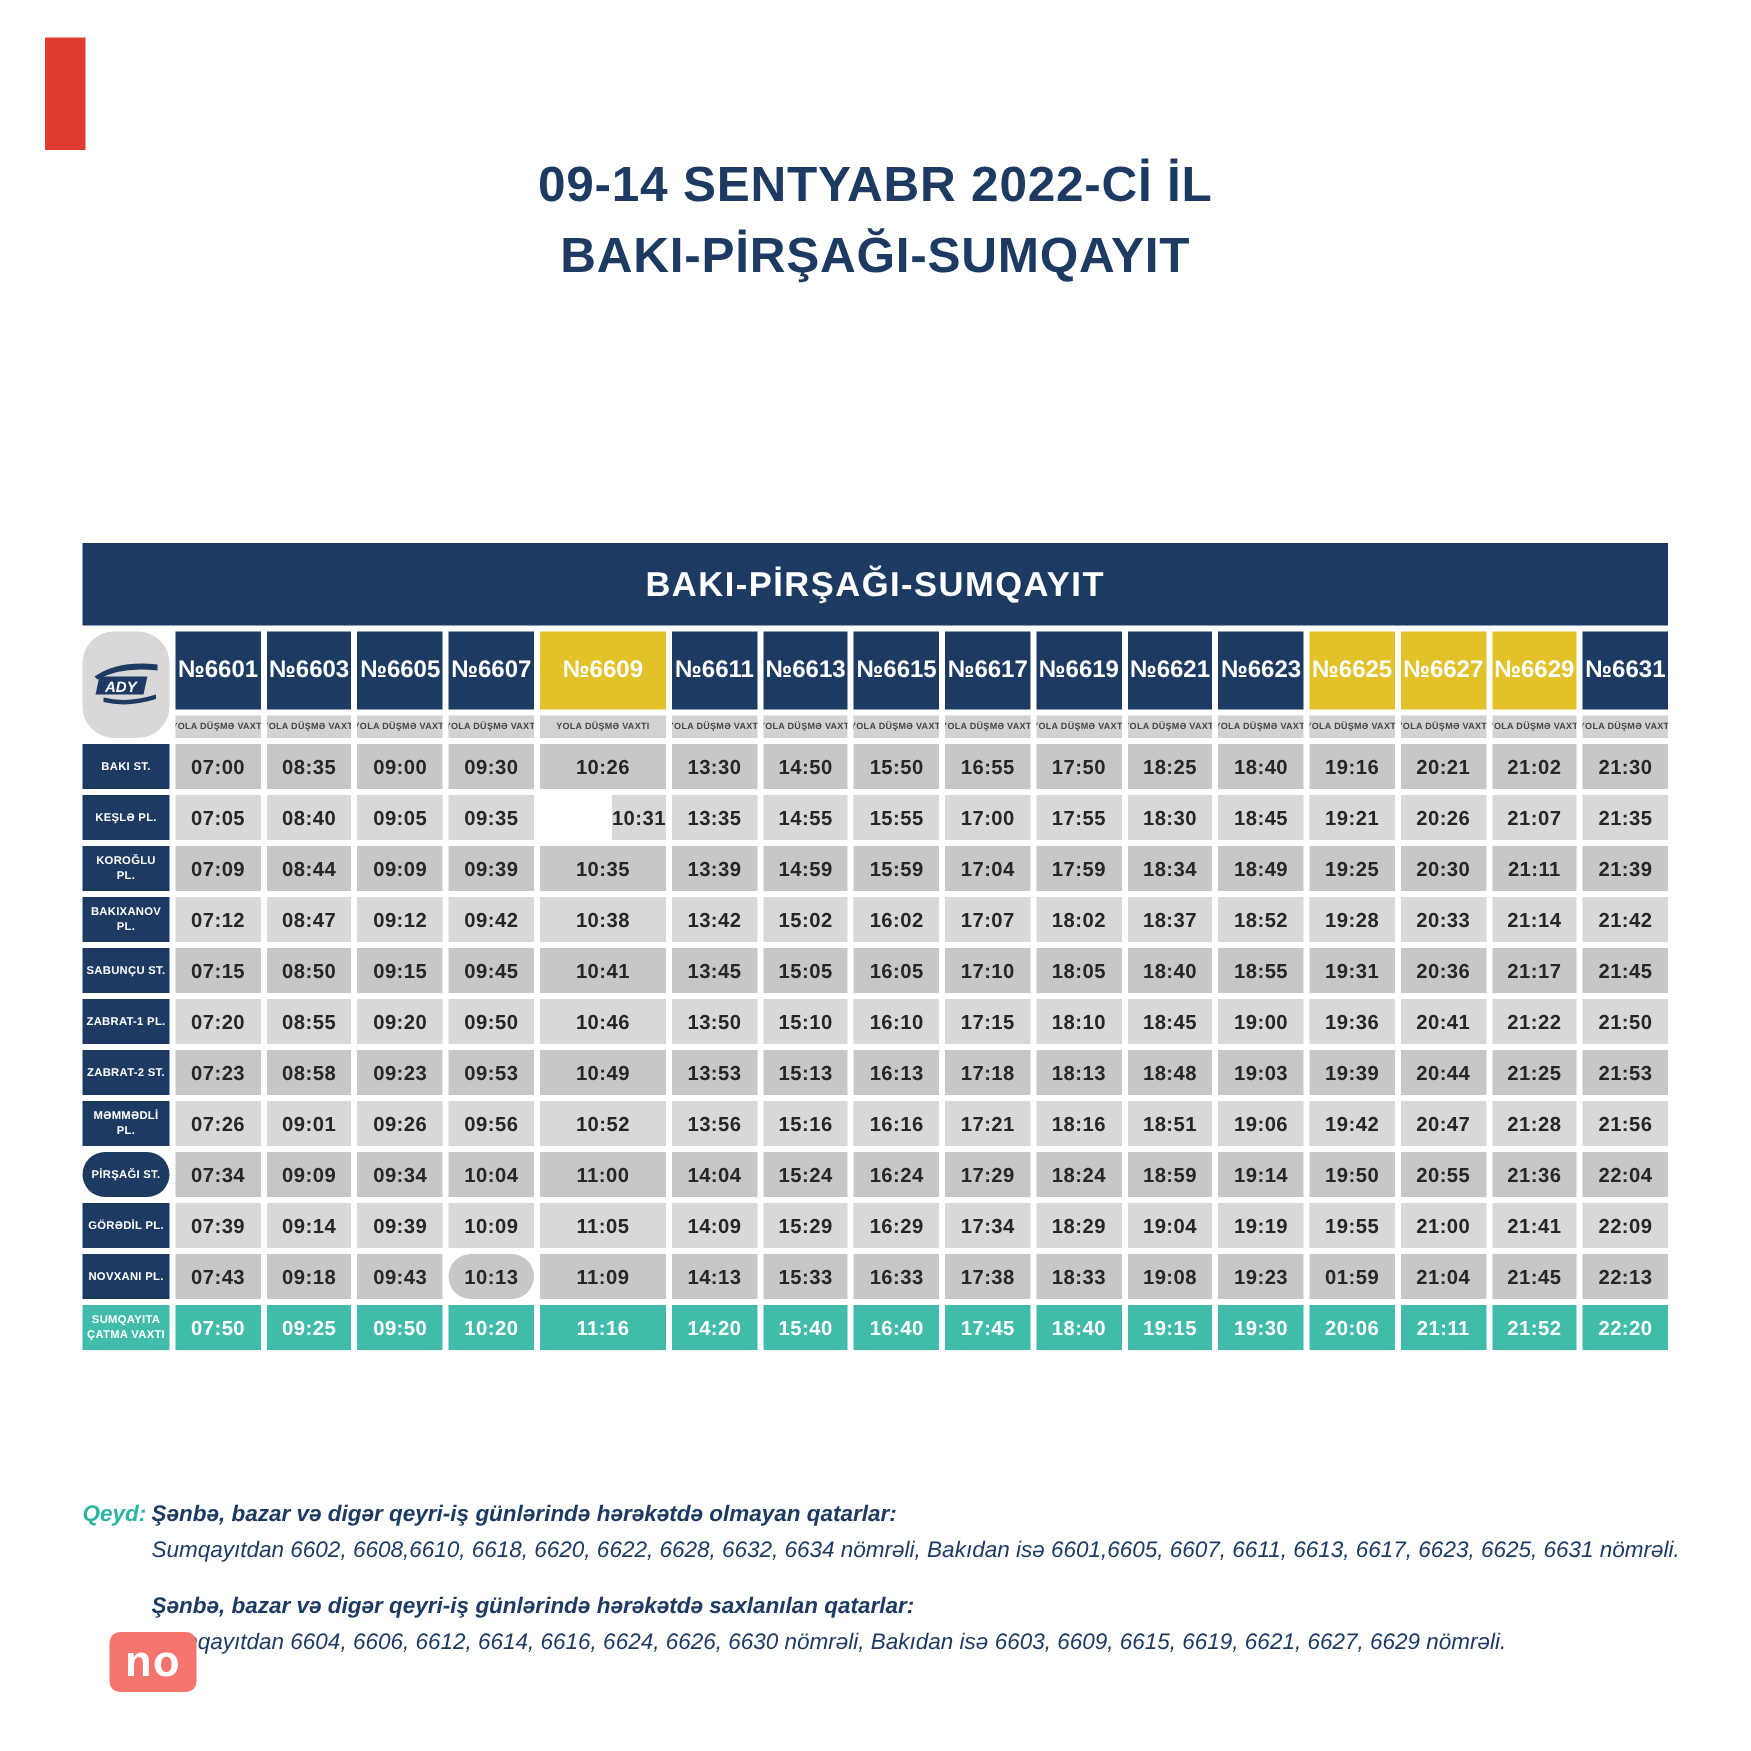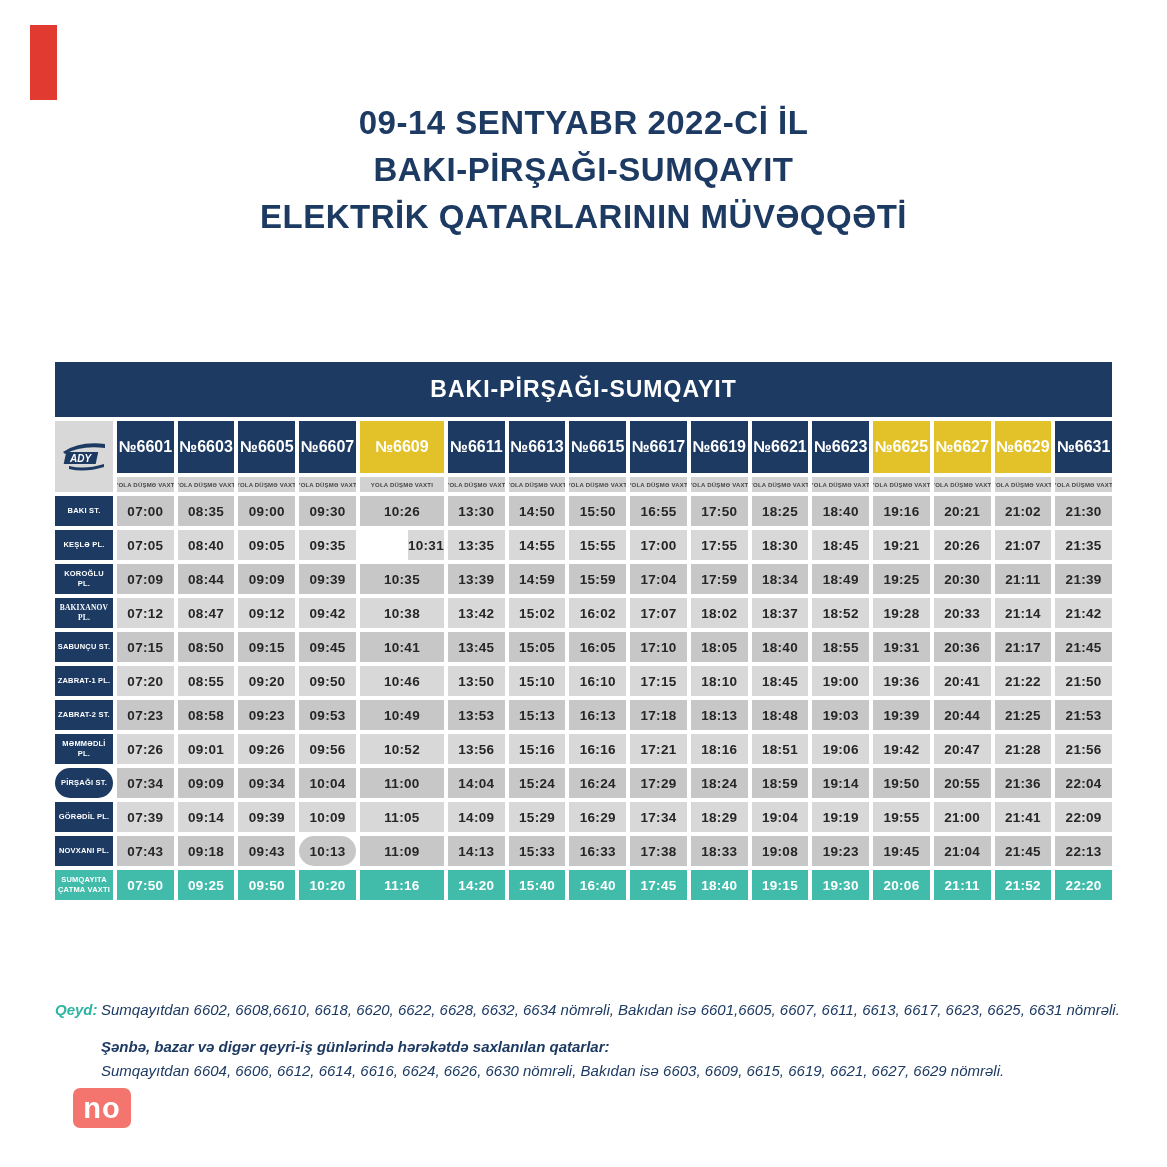--- a/index.html
+++ b/index.html
@@ -11,21 +11,21 @@
 
   
   .title{position:absolute;left:0;right:0;top:99px;text-align:center;color:#1d3a63;font-weight:bold;font-size:33px;line-height:47px;letter-spacing:0.5px;}
 
   
   .tgrid{position:absolute;left:55px;top:362px;width:1057px;display:grid;
          grid-template-columns:58px repeat(16,1fr);
          grid-template-rows:55px 52px 15px repeat(12,30px);
          gap:4px;}
   .banner{grid-area:1/1/2/18;background:#1d3a63;color:#ffffff;display:flex;align-items:center;justify-content:center;font-weight:bold;font-size:23px;letter-spacing:1px;}
-  .ady{grid-area:2/1/4/2;background:#d8d8d8;display:flex;align-items:center;justify-content:center;}
+  .ady{grid-area:2/1/4/2;background:#d8d8d8;display:flex;align-items:center;justify-content:center;border-radius:21px;}
   .train{background:#1d3a63;color:#ffffff;font-weight:bold;font-size:16px;display:flex;align-items:center;justify-content:center;}
   .train.hl{background:#e2c228;}
   .sub{background:#d2d2d2;color:#454545;font-size:6px;font-weight:bold;display:flex;align-items:center;justify-content:center;letter-spacing:0.2px;white-space:nowrap;overflow:hidden;}
   .st{background:#1d3a63;color:#ffffff;font-weight:bold;font-size:7.5px;display:flex;align-items:center;justify-content:center;text-align:center;line-height:1.3;padding:0 2px;letter-spacing:0.2px;}
   .tc{font-weight:bold;font-size:13.5px;color:#262626;display:flex;align-items:center;justify-content:center;letter-spacing:0.3px;}
   .shade-a{background:#c7c7c7;}
   .shade-b{background:#d8d8d8;}
   .arr{background:#41bcab !important;color:#ffffff !important;}
 
   
@@ -44,21 +44,20 @@
 </head>
 <body>
 
 <div class="page">
 
   <div class="redmark"></div>
 
   <div class="title">
     <div>09-14 SENTYABR 2022-Cİ İL</div>
     <div>BAKI-PİRŞAĞI-SUMQAYIT</div>
-    <div>ELEKTRİK QATARLARININ MÜVƏQQƏTİ</div>
   </div>
 
   <div class="tgrid" id="tgrid">
     <div class="banner">BAKI-PİRŞAĞI-SUMQAYIT</div>
     <div class="ady">
       <span class="icon">
         <svg width="46" height="32" viewBox="0 0 46 32">
           <path d="M2 13 Q18 2 44 5 L44 9 Q20 6 4 15 Z" fill="#1d3a63"></path>
           <g transform="skewX(-12)">
               <rect x="8" y="13" width="32" height="12" fill="#1d3a63"></rect>
@@ -145,21 +144,21 @@
       <div class="tc shade-a" style="grid-area: 6 / 8 / 7 / 9;">14:59</div>
       <div class="tc shade-a" style="grid-area: 6 / 9 / 7 / 10;">15:59</div>
       <div class="tc shade-a" style="grid-area: 6 / 10 / 7 / 11;">17:04</div>
       <div class="tc shade-a" style="grid-area: 6 / 11 / 7 / 12;">17:59</div>
       <div class="tc shade-a" style="grid-area: 6 / 12 / 7 / 13;">18:34</div>
       <div class="tc shade-a" style="grid-area: 6 / 13 / 7 / 14;">18:49</div>
       <div class="tc shade-a" style="grid-area: 6 / 14 / 7 / 15;">19:25</div>
       <div class="tc shade-a" style="grid-area: 6 / 15 / 7 / 16;">20:30</div>
       <div class="tc shade-a" style="grid-area: 6 / 16 / 7 / 17;">21:11</div>
       <div class="tc shade-a" style="grid-area: 6 / 17 / 7 / 18;">21:39</div>
-      <div class="st" style="grid-area: 7 / 1 / 8 / 2; font-family: Liberation Serif, serif;">BAKIXANOV PL.</div>
+      <div class="st" style="grid-area: 7 / 1 / 8 / 2;">BAKIXANOV PL.</div>
       <div class="tc shade-b" style="grid-area: 7 / 2 / 8 / 3;">07:12</div>
       <div class="tc shade-b" style="grid-area: 7 / 3 / 8 / 4;">08:47</div>
       <div class="tc shade-b" style="grid-area: 7 / 4 / 8 / 5;">09:12</div>
       <div class="tc shade-b" style="grid-area: 7 / 5 / 8 / 6;">09:42</div>
       <div class="tc shade-b" style="grid-area: 7 / 6 / 8 / 7;">10:38</div>
       <div class="tc shade-b" style="grid-area: 7 / 7 / 8 / 8;">13:42</div>
       <div class="tc shade-b" style="grid-area: 7 / 8 / 8 / 9;">15:02</div>
       <div class="tc shade-b" style="grid-area: 7 / 9 / 8 / 10;">16:02</div>
       <div class="tc shade-b" style="grid-area: 7 / 10 / 8 / 11;">17:07</div>
       <div class="tc shade-b" style="grid-area: 7 / 11 / 8 / 12;">18:02</div>
@@ -277,21 +276,21 @@
       <div class="tc shade-a" style="grid-area: 14 / 4 / 15 / 5;">09:43</div>
       <div class="tc shade-a" style="grid-area: 14 / 5 / 15 / 6; border-radius: 15px;">10:13</div>
       <div class="tc shade-a" style="grid-area: 14 / 6 / 15 / 7;">11:09</div>
       <div class="tc shade-a" style="grid-area: 14 / 7 / 15 / 8;">14:13</div>
       <div class="tc shade-a" style="grid-area: 14 / 8 / 15 / 9;">15:33</div>
       <div class="tc shade-a" style="grid-area: 14 / 9 / 15 / 10;">16:33</div>
       <div class="tc shade-a" style="grid-area: 14 / 10 / 15 / 11;">17:38</div>
       <div class="tc shade-a" style="grid-area: 14 / 11 / 15 / 12;">18:33</div>
       <div class="tc shade-a" style="grid-area: 14 / 12 / 15 / 13;">19:08</div>
       <div class="tc shade-a" style="grid-area: 14 / 13 / 15 / 14;">19:23</div>
-      <div class="tc shade-a" style="grid-area: 14 / 14 / 15 / 15;">19:45</div>
+      <div class="tc shade-a" style="grid-area: 14 / 14 / 15 / 15;">01:59</div>
       <div class="tc shade-a" style="grid-area: 14 / 15 / 15 / 16;">21:04</div>
       <div class="tc shade-a" style="grid-area: 14 / 16 / 15 / 17;">21:45</div>
       <div class="tc shade-a" style="grid-area: 14 / 17 / 15 / 18;">22:13</div>
       <div class="st arr" style="grid-area: 15 / 1 / 16 / 2;">SUMQAYITA ÇATMA VAXTI</div>
       <div class="tc arr" style="grid-area: 15 / 2 / 16 / 3;">07:50</div>
       <div class="tc arr" style="grid-area: 15 / 3 / 16 / 4;">09:25</div>
       <div class="tc arr" style="grid-area: 15 / 4 / 16 / 5;">09:50</div>
       <div class="tc arr" style="grid-area: 15 / 5 / 16 / 6;">10:20</div>
       <div class="tc arr" style="grid-area: 15 / 6 / 16 / 7;">11:16</div>
       <div class="tc arr" style="grid-area: 15 / 7 / 16 / 8;">14:20</div>
@@ -304,20 +303,21 @@
       <div class="tc arr" style="grid-area: 15 / 14 / 16 / 15;">20:06</div>
       <div class="tc arr" style="grid-area: 15 / 15 / 16 / 16;">21:11</div>
       <div class="tc arr" style="grid-area: 15 / 16 / 16 / 17;">21:52</div>
       <div class="tc arr" style="grid-area: 15 / 17 / 16 / 18;">22:20</div>
     </div>
 
   <div class="notes">
     <div class="note">
       <span class="qeyd">Qeyd:</span>
       <div class="note-body">
+        <div class="note-heading">Şənbə, bazar və digər qeyri-iş günlərində hərəkətdə olmayan qatarlar:</div>
         <div class="note-text">Sumqayıtdan 6602, 6608,6610, 6618, 6620, 6622, 6628, 6632, 6634 nömrəli, Bakıdan isə  6601,6605, 6607, 6611, 6613, 6617, 6623, 6625, 6631 nömrəli.</div>
       </div>
     </div>
     <div class="note">
       <span class="qeyd"></span>
       <div class="note-body">
         <div class="note-heading">Şənbə, bazar və digər qeyri-iş günlərində hərəkətdə saxlanılan qatarlar:</div>
         <div class="note-text">Sumqayıtdan 6604, 6606, 6612, 6614, 6616, 6624, 6626, 6630 nömrəli, Bakıdan isə 6603, 6609, 6615, 6619, 6621, 6627, 6629 nömrəli.</div>
       </div>
     </div>

